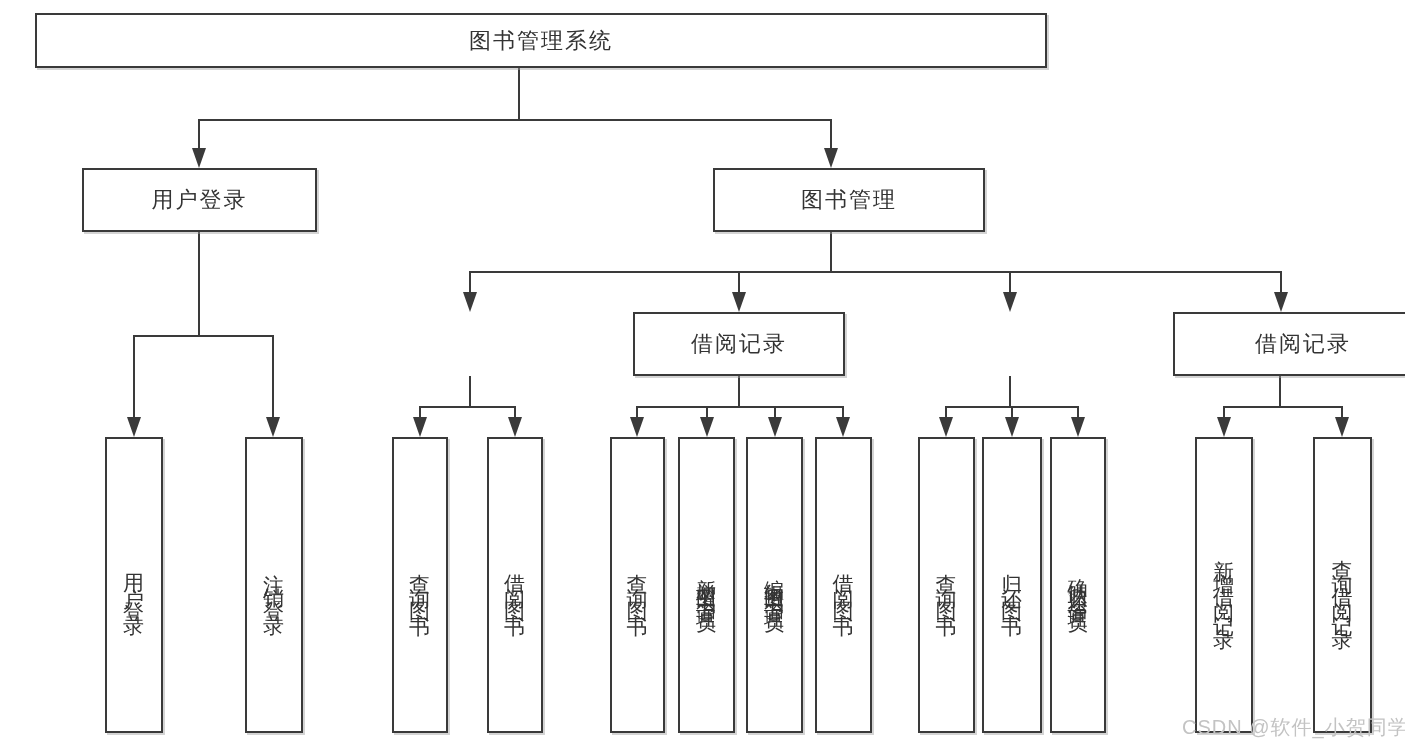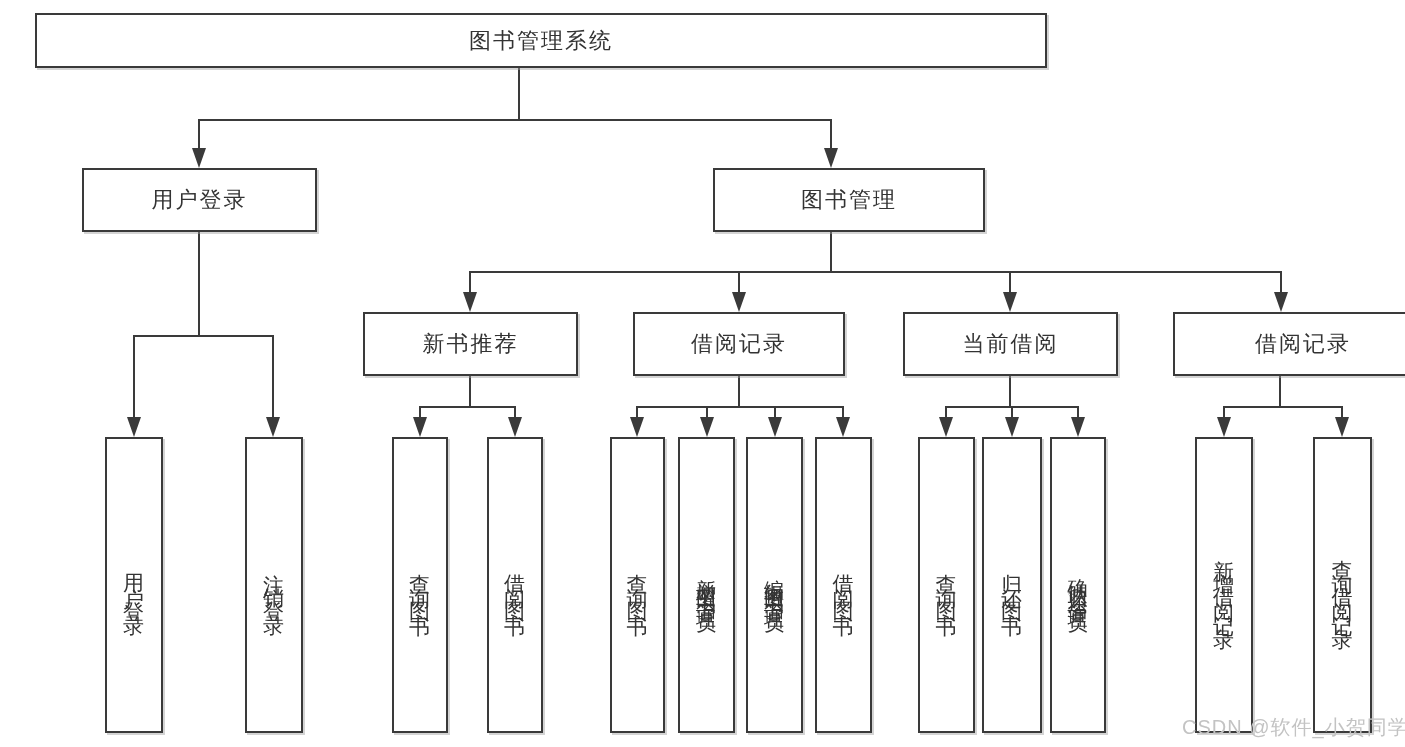--- a/index.html
+++ b/index.html
@@ -147,31 +147,25 @@
   </div>
 
   <div class="hbox" style="left:82px; top:168px; width:235px; height:64px;">
     <span>用户登录</span>
   </div>
 
   <div class="hbox" style="left:713px; top:168px; width:272px; height:64px;">
     <span>图书管理</span>
   </div>
 
-  <div class="hbox" style="left:363px; top:312px; width:215px; height:64px;">
-    <span>新书推荐</span>
-  </div>
 
   <div class="hbox" style="left:633px; top:312px; width:212px; height:64px;">
     <span>借阅记录</span>
   </div>
 
-  <div class="hbox" style="left:903px; top:312px; width:215px; height:64px;">
-    <span>当前借阅</span>
-  </div>
 
   <div class="hbox" style="left:1173px; top:312px; width:260px; height:64px;">
     <span>借阅记录</span>
   </div>
 
   <div class="vbox" style="left:105px; width:58px;">
     <span class="vtext">用户登录</span>
   </div>
   <div class="vbox" style="left:245px; width:58px;">
     <span class="vtext">注销登录</span>

